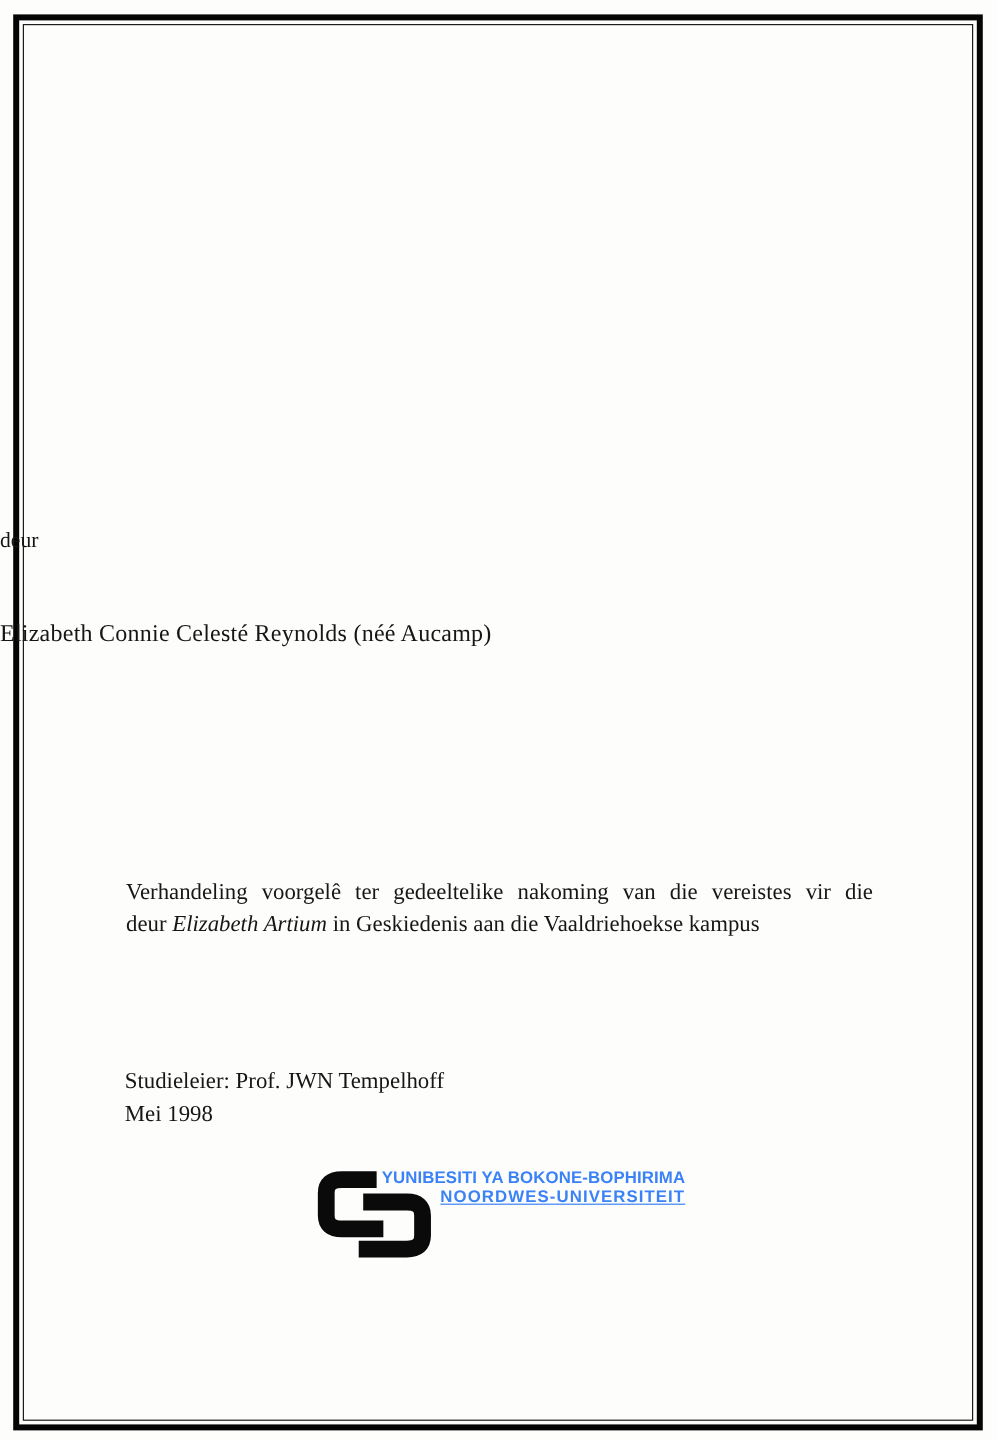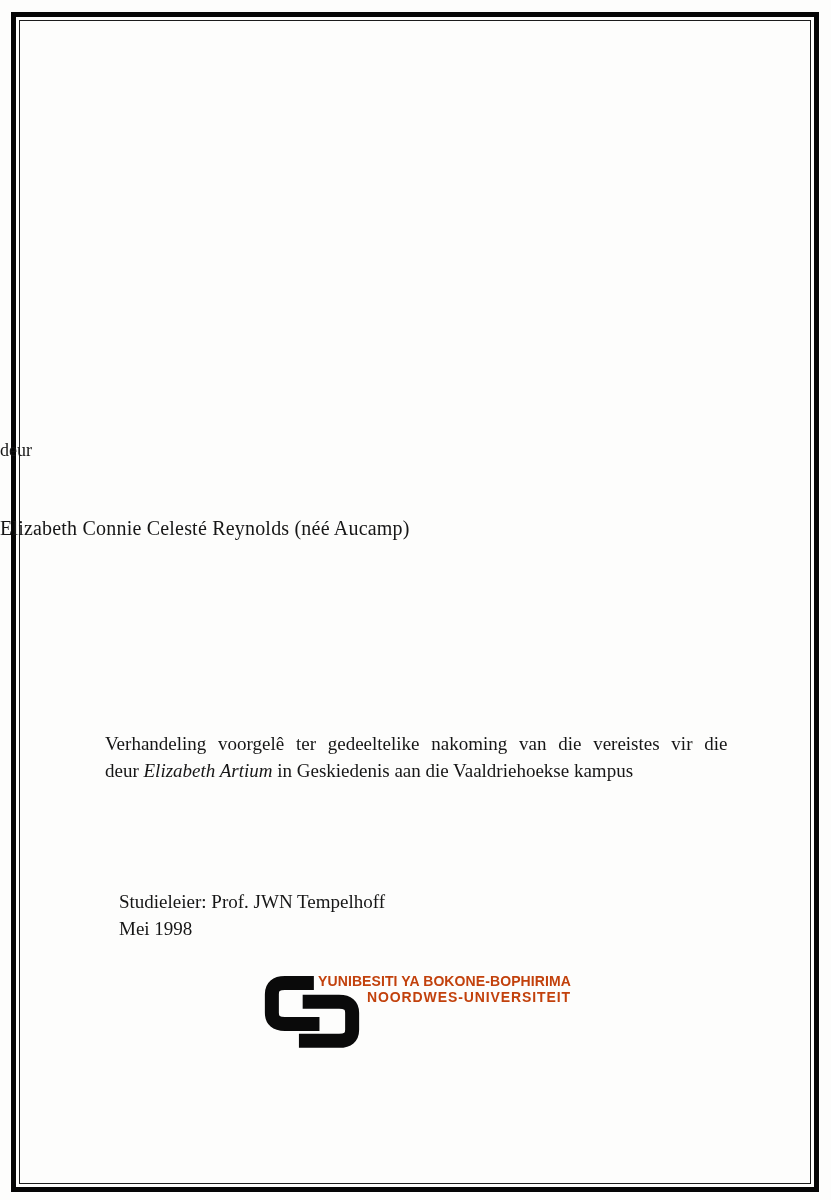--- a/index.html
+++ b/index.html
@@ -51,41 +51,41 @@
     left: 105px; top: 686px;
     width: 640px;
     font-size: 19px;
     line-height: 27px;
     margin-top: 44px;
   }
   .statement .s1 { word-spacing: 7px; }
   .statement em { font-style: italic; }
   .credits {
     position: absolute;
-    left: 119px; top: 888px;
+    left: 104px; top: 888px;
     font-size: 19px;
     line-height: 27px;
   }
   .logo-mark {
     position: absolute;
     left: 256px; top: 969px;
     width: 112px; height: 84px;
   }
   .logo-text {
     position: absolute;
     left: 318px; top: 973px;
     width: 253px;
     text-align: right;
     font-family: "Liberation Sans", "DejaVu Sans", sans-serif;
     font-weight: 700;
-    color: #c2410c;
+    color: #3b82f6;
   }
   .logo-text .lt1 { font-size: 14px; line-height: 16px; letter-spacing: 0.1px; }
   .logo-text .lt2 { font-size: 14px; line-height: 16px; letter-spacing: 0.7px; }
-  .logo-text .lt3 { font-size: 14px; line-height: 16px; letter-spacing: 0.9px; }
+  .logo-text .lt3 { font-size: 14px; line-height: 16px; letter-spacing: 0.9px; text-decoration: underline; }
 </style>
 </head>
 <body>
 
 <div class="page">
 
   <div class="frame-outer"></div>
   <div class="frame-inner"></div>
 
 

